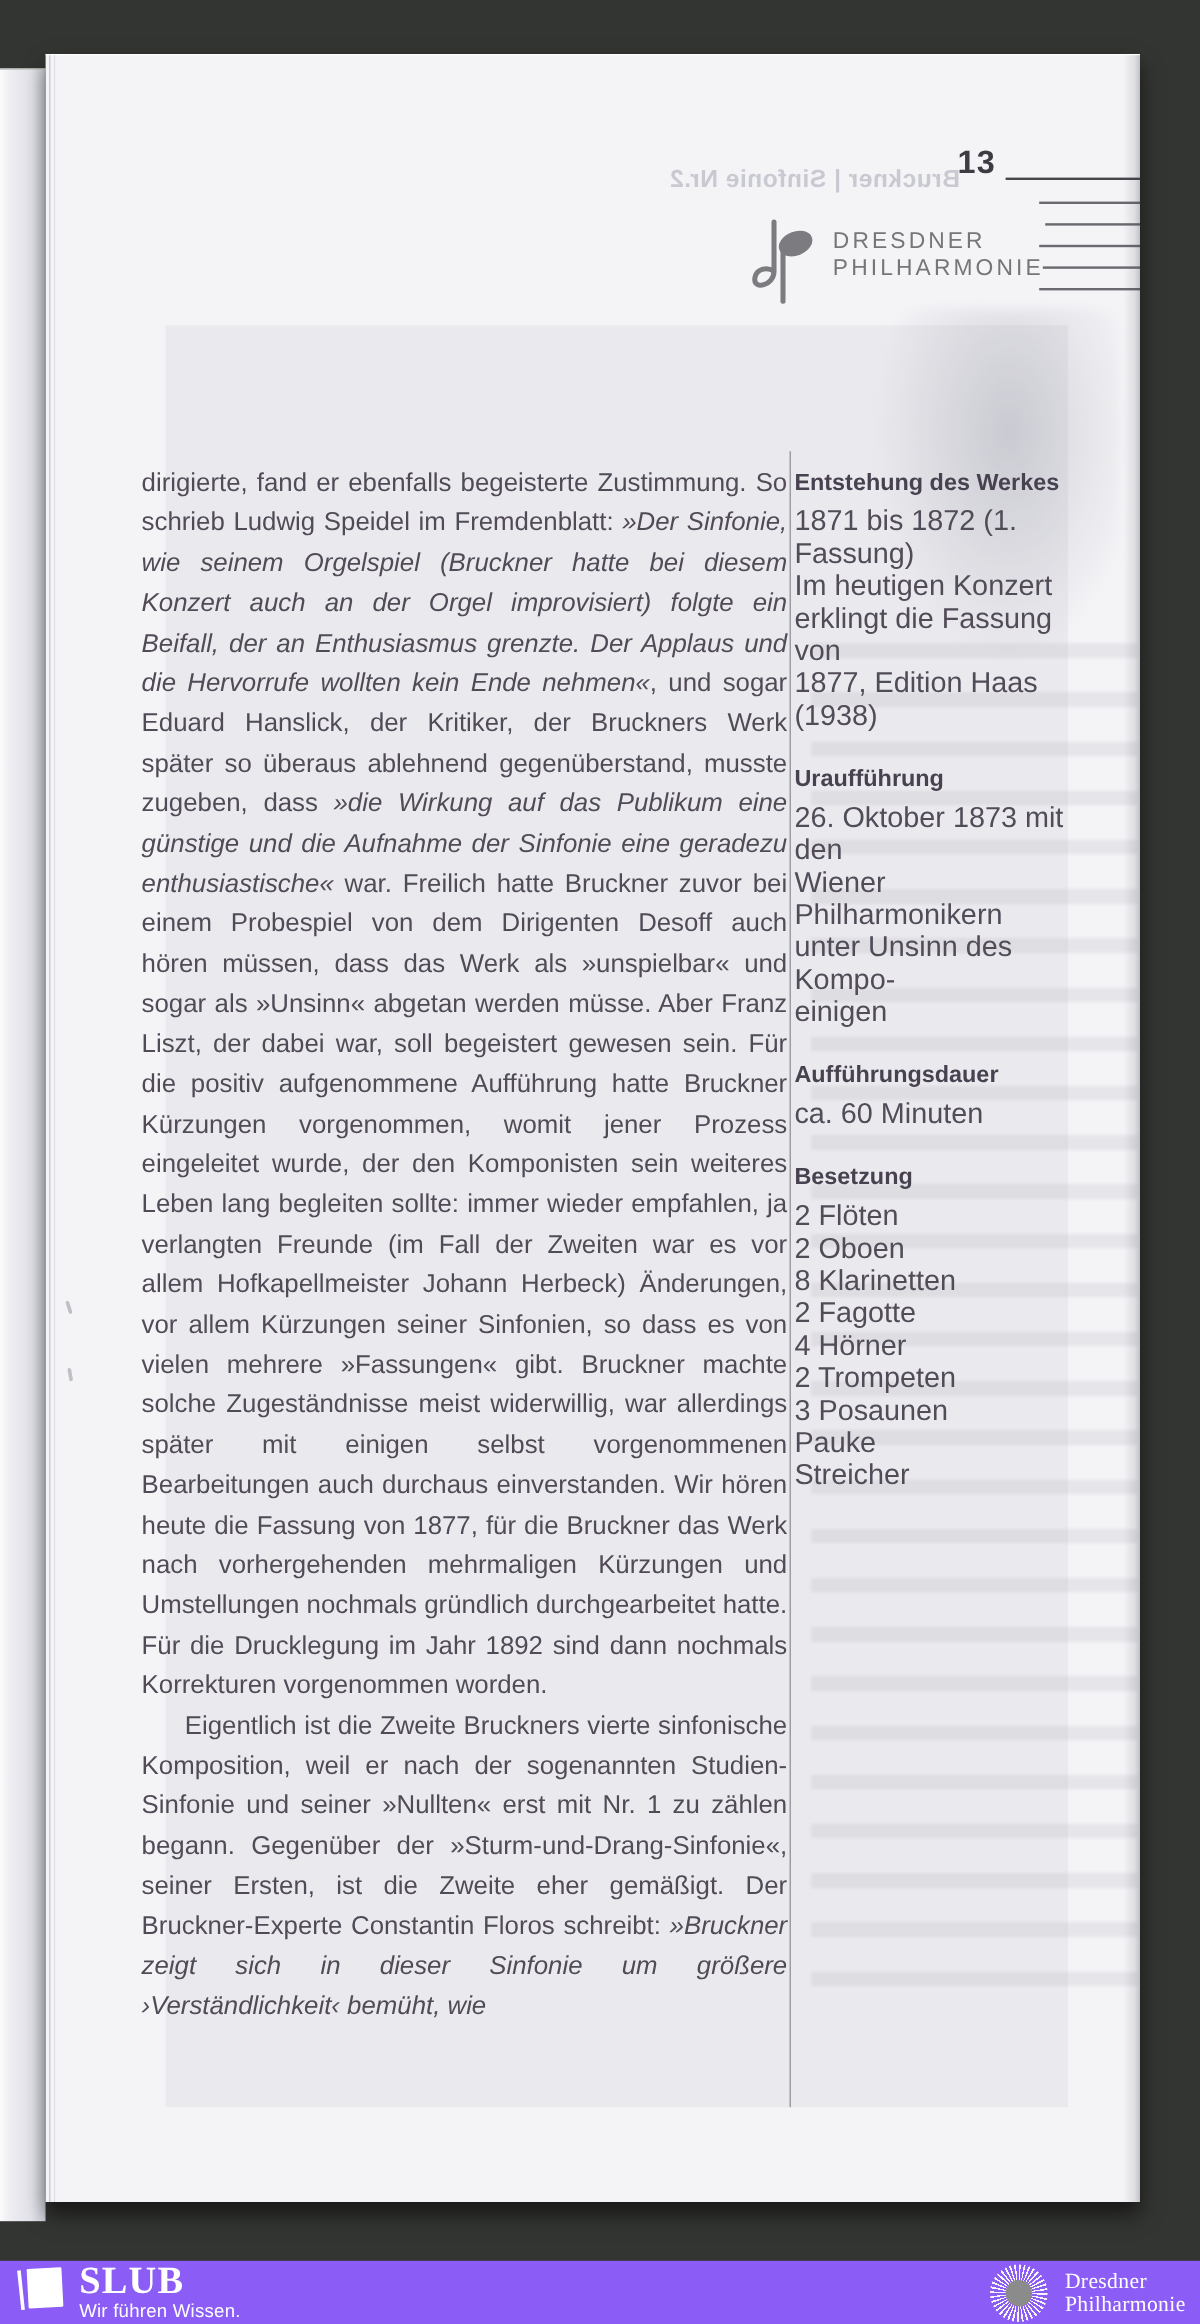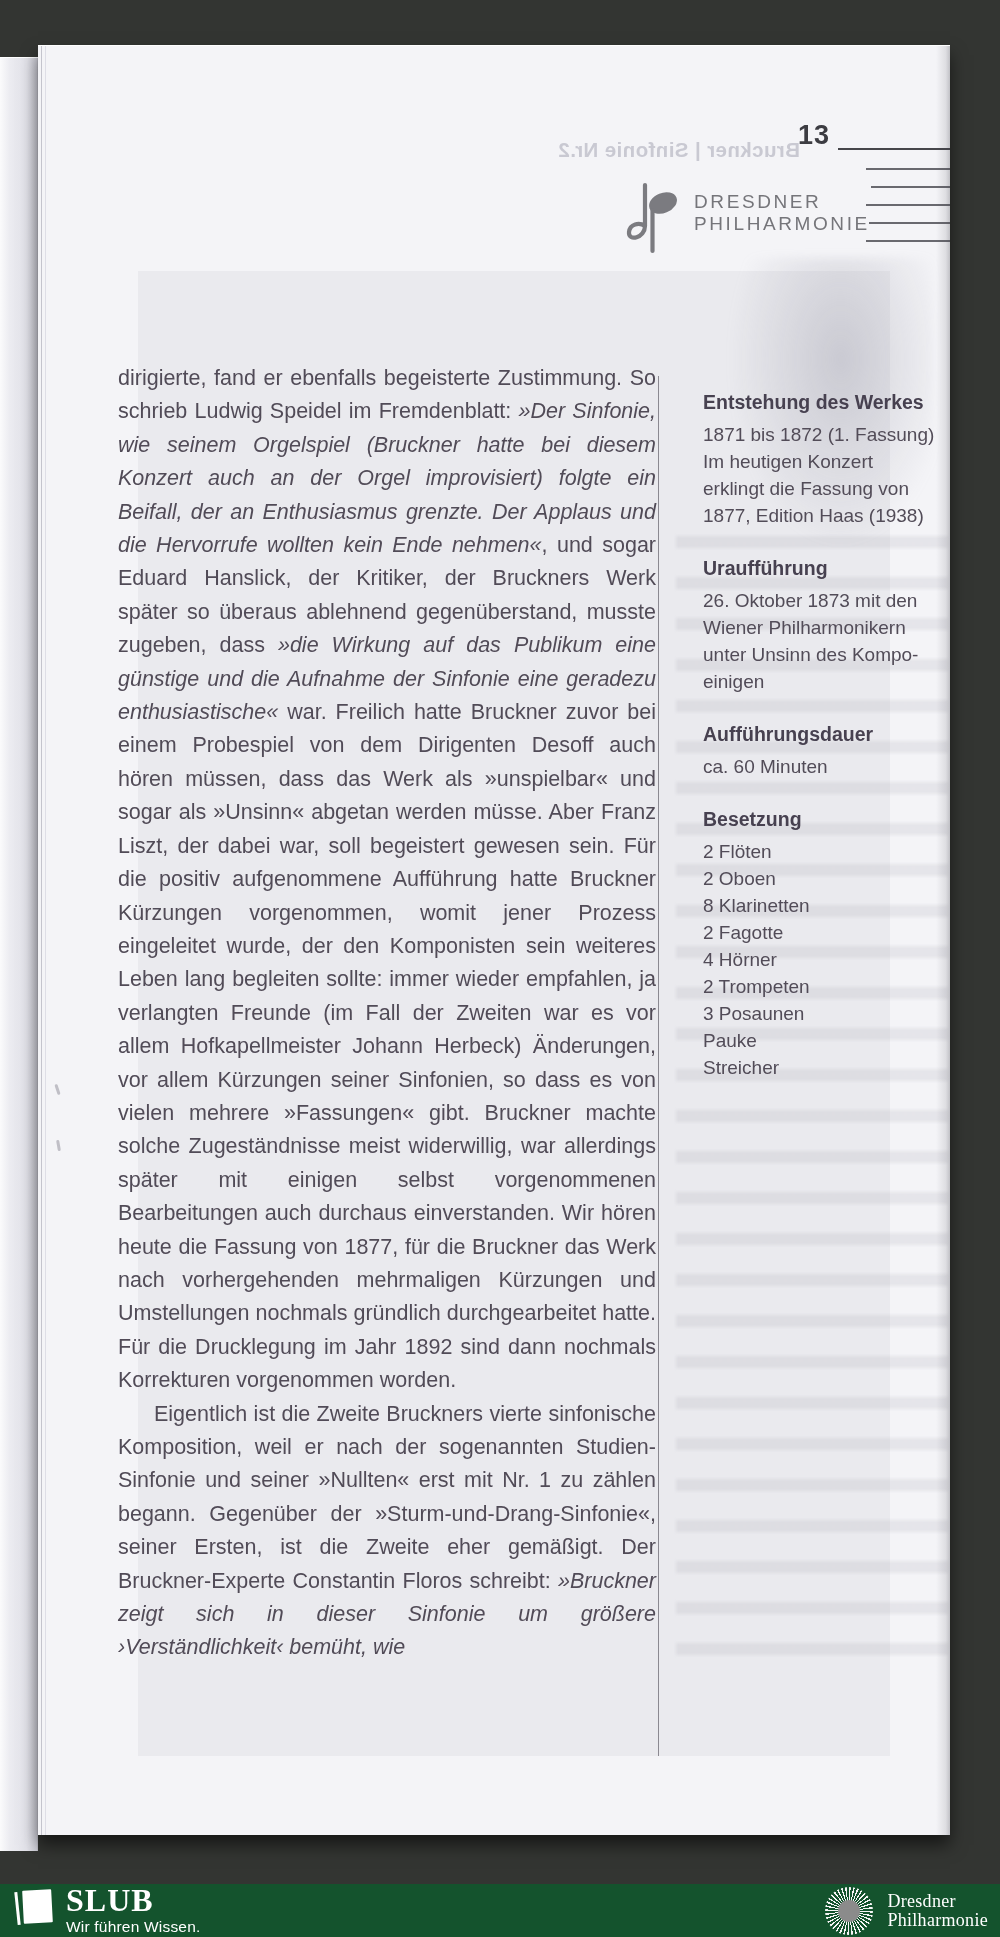--- a/index.html
+++ b/index.html
@@ -61,41 +61,41 @@
   .e3{top:158px;left:828px;width:84px;}
   .e4{top:176px;left:831px;width:81px;}
   .e5{top:194px;left:828px;width:84px;}
   
   .brand{position:absolute;left:584px;top:133px;display:flex;align-items:flex-start;}
   .brand svg{display:block;}
   .brand-text{margin-left:10px;margin-top:12px;color:#75757a;
     font-size:19px;line-height:22px;letter-spacing:2.6px;font-weight:400;}
   
   .main-col{
-    position:absolute;left:80px;top:316px;width:538px;
+    position:absolute;left:80px;top:340px;width:538px;
     font-size:21.5px;line-height:33.4px;color:#514b57;
     text-align:justify;hyphens:auto;
   }
   .main-col p{margin:0;}
   .main-col p.indent{text-indent:36px;}
   .it{font-style:italic;}
   .divider{position:absolute;left:620px;top:330px;width:1px;height:1380px;background:#8b8991;}
   
-  .sidebar{position:absolute;left:665px;top:343px;width:250px;color:#524c58;}
+  .sidebar{position:absolute;left:624px;top:343px;width:250px;color:#524c58;}
   .sidebar section{margin:0 0 26px 0;}
   .sidebar h3{margin:0 0 6px 0;font-size:19.5px;font-weight:700;color:#474150;line-height:26px;}
-  .sidebar .line{font-size:19px;line-height:27px;}
+  .sidebar .line{font-size:24px;line-height:27px;}
   
   .margin-mark{position:absolute;width:11px;height:3px;background:rgba(118,116,130,.42);border-radius:2px;}
   .m1{left:14px;top:1042px;transform:rotate(72deg);}
   .m2{left:15px;top:1098px;transform:rotate(80deg);}
   
   .footer-bar{
     position:absolute;left:0;bottom:0;width:1000px;height:53px;
-    background:#14532d;
+    background:#8b5cf6;
     display:flex;align-items:center;justify-content:space-between;gap:21px;
   }
   .slub{display:flex;align-items:flex-start;margin-left:14px;}
   .slub-book{width:40px;height:40px;position:relative;margin-top:2px;}
   .slub-book .cover{
     position:absolute;left:9px;top:3px;width:29px;height:33px;background:#fff;
     transform:rotate(-3deg);border-radius:1px;
   }
   .slub-book .spine{
     position:absolute;left:2px;top:5px;width:3px;height:33px;background:#fff;

